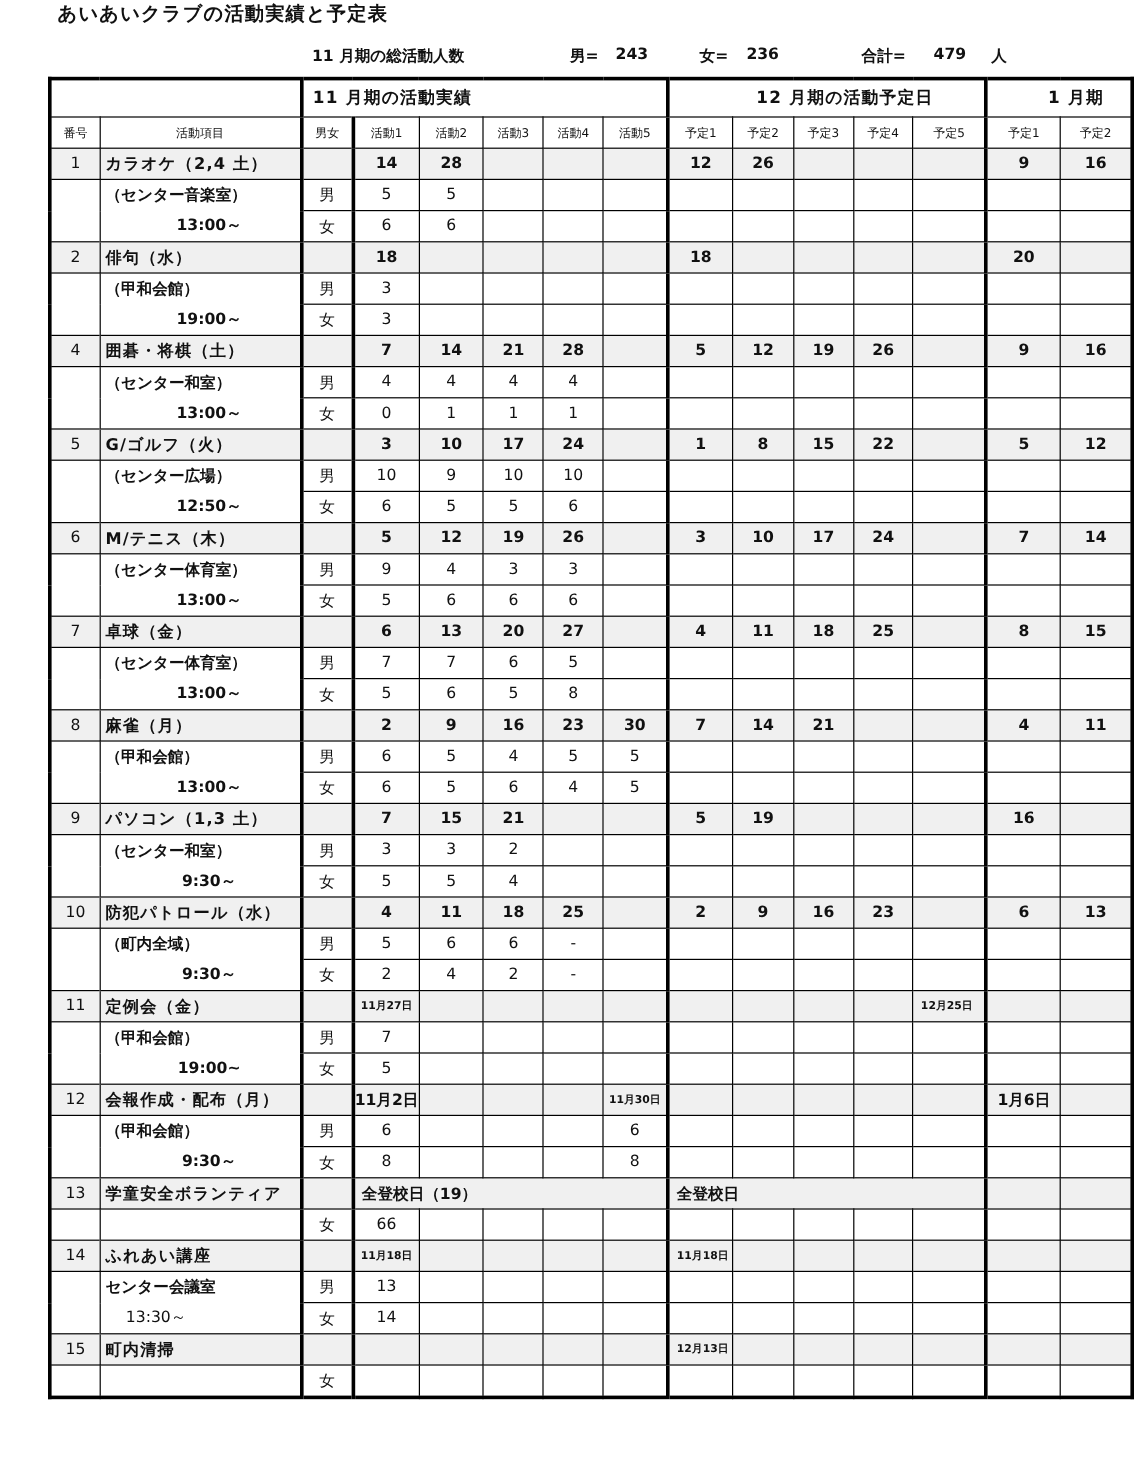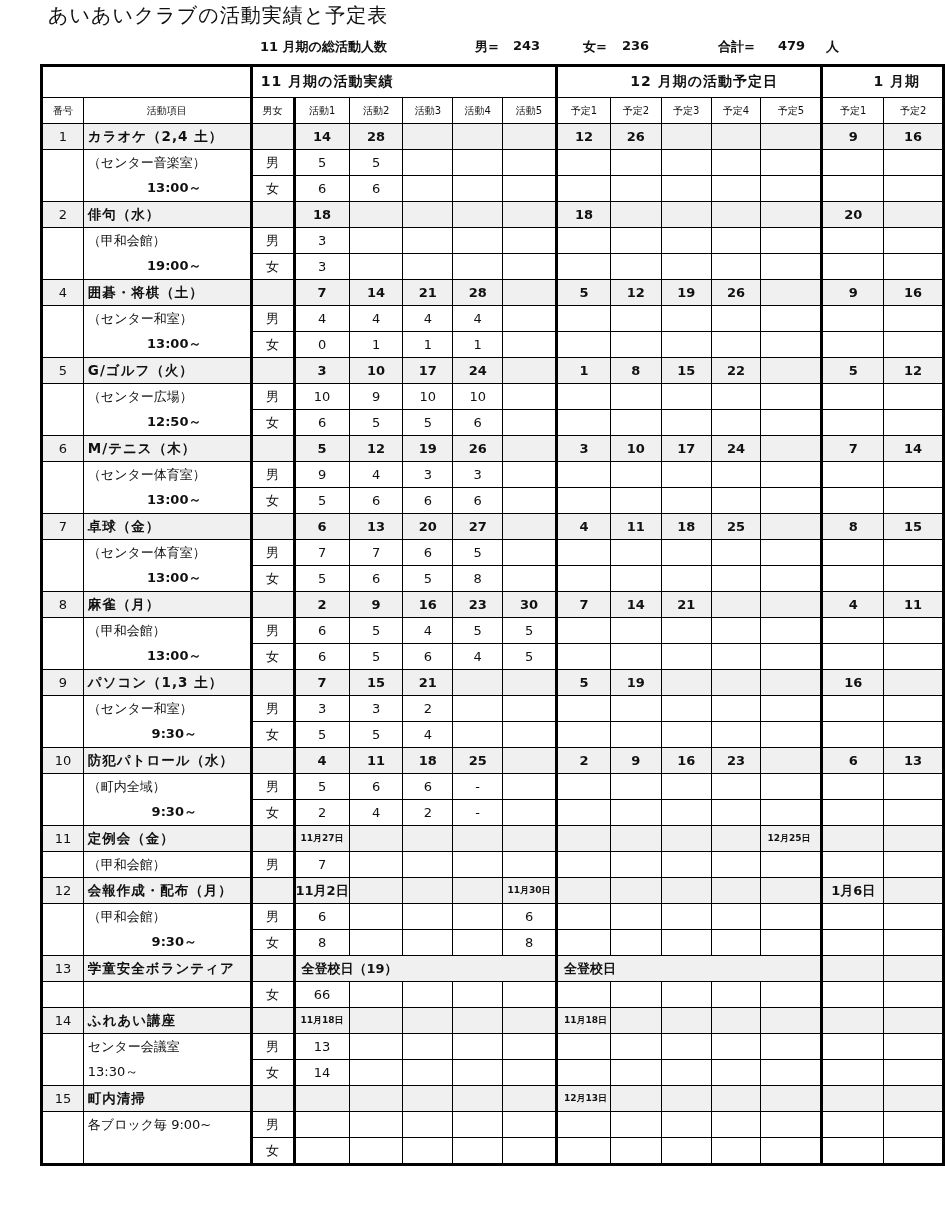--- a/index.html
+++ b/index.html
@@ -2,21 +2,21 @@
 <html><head>
 <meta charset="utf-8">
 <style>
   html, body { margin: 0; padding: 0; background: #ffffff; }
   body {
     width: 945px; height: 1215px; position: relative; overflow: hidden;
     font-family: "DejaVu Sans", "Liberation Sans", sans-serif; color: #111;
   }
   .title {
     position: absolute; left: 48px; top: 2px;
-    font-size: 20px; font-weight: normal; letter-spacing: 1px; white-space: nowrap;
+    font-size: 16px; font-weight: bold; letter-spacing: 1px; white-space: nowrap;
   }
   .summary {
     position: absolute; top: 38px; left: 260px; height: 20px;
     font-size: 13px; font-weight: bold; white-space: nowrap;
   }
   .summary span { position: absolute; top: 0; white-space: nowrap; }
   table {
     position: absolute; left: 40px; top: 64px;
     border-collapse: collapse; table-layout: fixed;
     border: 3px solid #000;
@@ -24,24 +24,24 @@
   td {
     border: 1px solid #000; padding: 0; height: 25px;
     font-size: 13px; text-align: center; vertical-align: middle;
     white-space: nowrap; overflow: hidden;
   }
   tr.head1 td { height: 30px; font-size: 14px; font-weight: bold; letter-spacing: 1px; }
   tr.head2 td { font-size: 10px; }
   tr.main td { background: #f0f0f0; font-weight: bold; }
   tr.main td.name { text-align: left; padding-left: 4px; font-size: 13.5px; letter-spacing: 1px; }
   td.num { font-weight: normal !important; }
-  td.sub { border-bottom: none; border-top: none; text-align: left; padding-left: 4px; font-size: 13px; }
+  td.sub { border-bottom: none; border-top: none; text-align: left; padding-left: 4px; font-size: 13px; font-weight: bold; }
   td.subnum { border-bottom: none; border-top: none; }
   td.time { font-weight: bold; text-align: center; padding-left: 15px; }
-  td.time-plain { font-weight: normal; text-align: left; padding-left: 4px; }
+  td.time-plain { font-weight: normal; text-align: left; padding-left: 21px; }
   td.small { font-size: 9px !important; }
   td.left { text-align: left; padding-left: 6px; }
   .thickL { border-left: 3px solid #000 !important; }
 </style>
 </head>
 <body>
 
 <div class="title">あいあいクラブの活動実績と予定表</div>
 
 <div class="summary">
@@ -583,20 +583,37 @@
         <td class=""></td>
         <td class=""></td>
         <td class="thickL"></td>
         <td class=""></td>
         <td class=""></td>
         <td class=""></td>
         <td class=""></td>
         <td class="thickL"></td>
         <td class=""></td>
       </tr>
+      <tr>
+        <td class="subnum"></td>
+        <td class="sub time">19:00~</td>
+        <td class="thickL">女</td>
+        <td class="thickL">5</td>
+        <td class=""></td>
+        <td class=""></td>
+        <td class=""></td>
+        <td class=""></td>
+        <td class="thickL"></td>
+        <td class=""></td>
+        <td class=""></td>
+        <td class=""></td>
+        <td class=""></td>
+        <td class="thickL"></td>
+        <td class=""></td>
+      </tr>
       <tr class="main">
         <td class="num">12</td>
         <td class="name">会報作成・配布（月）</td>
         <td class="thickL"></td>
         <td class="thickL">11月2日</td>
         <td class=""></td>
         <td class=""></td>
         <td class=""></td>
         <td class="small">11月30日</td>
         <td class="thickL"></td>
@@ -721,37 +738,20 @@
       <tr class="main">
         <td class="num">15</td>
         <td class="name">町内清掃</td>
         <td class="thickL"></td>
         <td class="thickL"></td>
         <td class=""></td>
         <td class=""></td>
         <td class=""></td>
         <td class=""></td>
         <td class="thickL small left">12月13日</td>
-        <td class=""></td>
-        <td class=""></td>
-        <td class=""></td>
-        <td class=""></td>
-        <td class="thickL"></td>
-        <td class=""></td>
-      </tr>
-      <tr>
-        <td class="subnum"></td>
-        <td class="sub">各ブロック毎 9:00~</td>
-        <td class="thickL">男</td>
-        <td class="thickL"></td>
-        <td class=""></td>
-        <td class=""></td>
-        <td class=""></td>
-        <td class=""></td>
-        <td class="thickL"></td>
         <td class=""></td>
         <td class=""></td>
         <td class=""></td>
         <td class=""></td>
         <td class="thickL"></td>
         <td class=""></td>
       </tr>
       <tr>
         <td class="subnum"></td>
         <td class="sub time-plain"></td>

